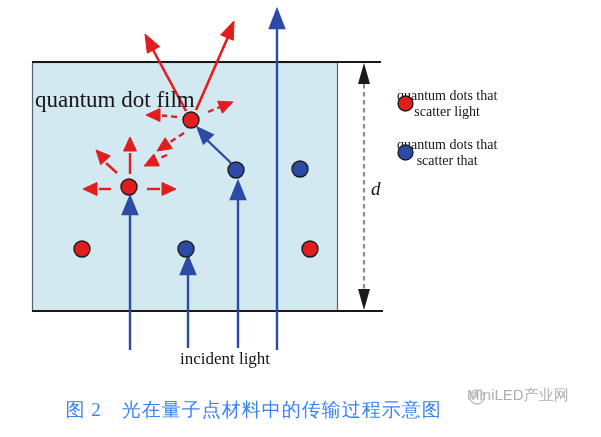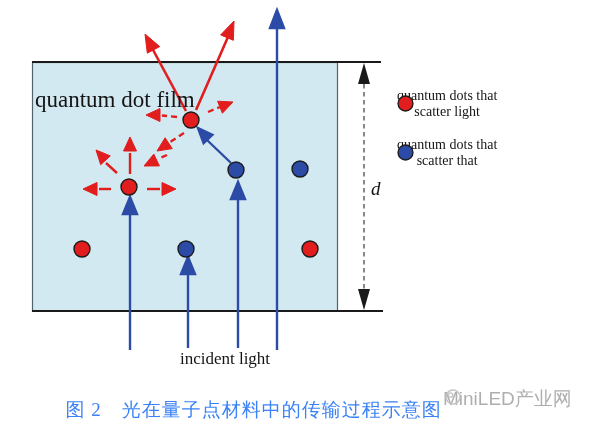--- a/index.html
+++ b/index.html
@@ -11,23 +11,23 @@
   .incident-label{left:150px;top:349px;width:150px;text-align:center;font-size:17px;}
   .d-label{left:371px;top:178px;font-size:19px;font-style:italic;}
   .legend-row{position:absolute;display:flex;gap:9px;align-items:flex-start;}
   .legend-row.row1{left:397px;top:88px;}
   .legend-row.row2{left:397px;top:137px;}
   .legend-dot{flex:0 0 auto;margin-top:7px;}
   .legend-text{font-size:14px;line-height:16px;color:#141414;text-align:center;}
   .caption{position:absolute;left:0;top:397px;width:507px;text-align:center;
            font-size:19px;color:#3b82f6;letter-spacing:1px;}
   .caption .cap-title{margin-left:20px;}
-  .watermark{position:absolute;left:443px;top:386px;display:flex;align-items:center;gap:3px;
+  .watermark{position:absolute;left:467px;top:386px;display:flex;align-items:center;gap:3px;
              font-family:"Liberation Sans","DejaVu Sans",sans-serif;
-             font-size:19px;opacity:0.8;z-index:5;}
+             font-size:15px;opacity:0.8;z-index:5;}
 </style>
 </head>
 <body>
 
 <div class="stage">
 
   <svg width="601" height="437" viewBox="0 0 601 437">
 
     <g stroke="#53636b">
       <g fill="#d3e9f1">

